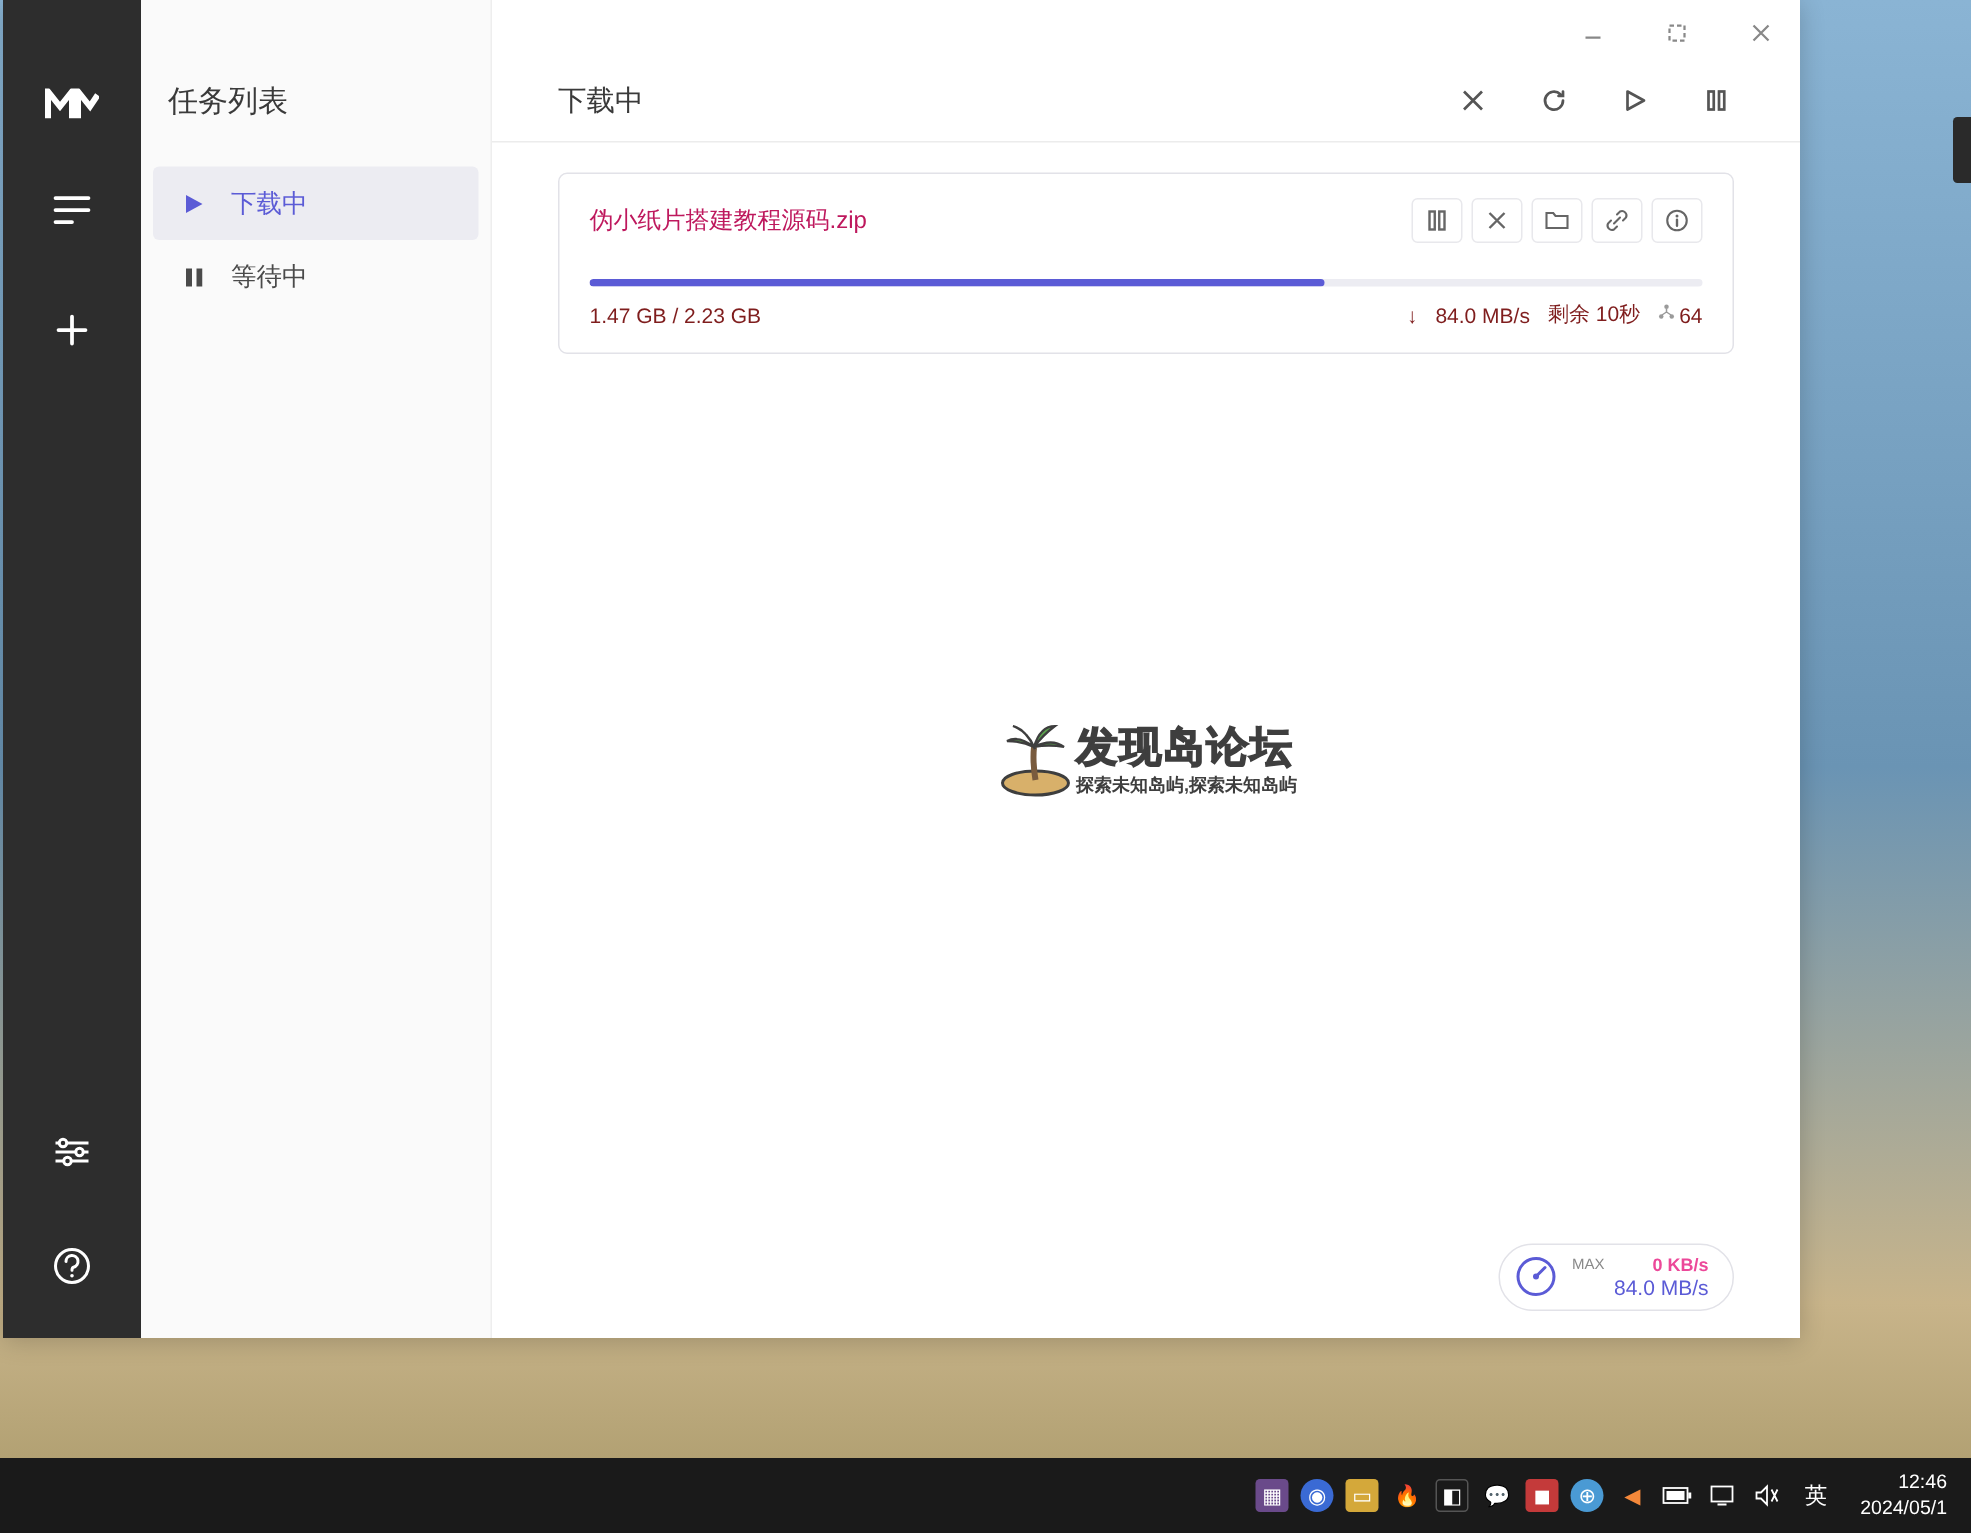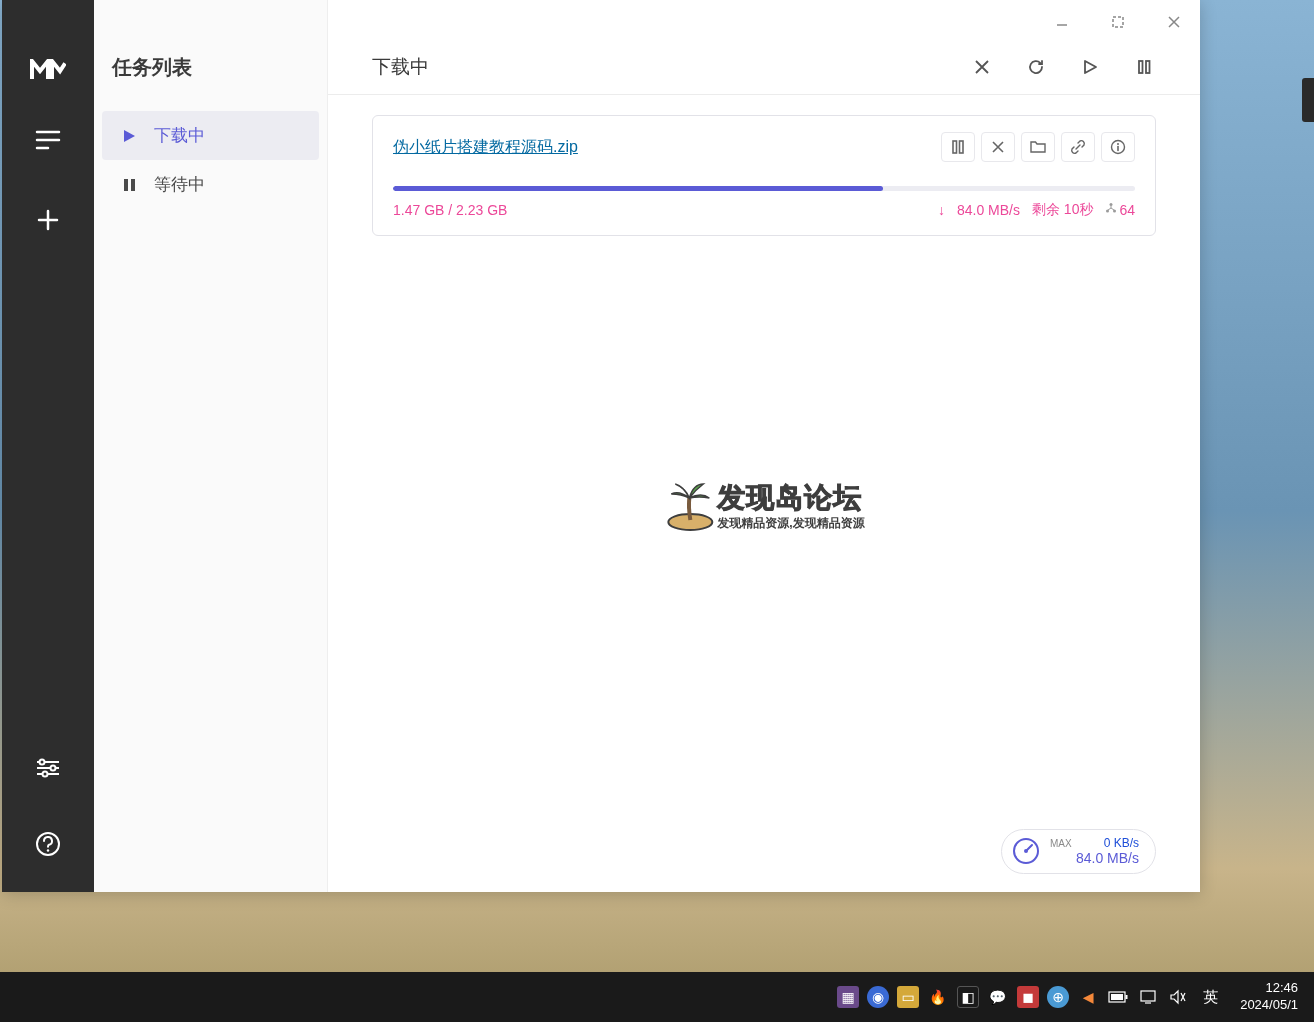--- a/index.html
+++ b/index.html
@@ -66,21 +66,21 @@
 .nav-panel {
   width: 234px;
   background: #fafafa;
   border-right: 1px solid #eee;
   padding-top: 54px;
 }
 .nav-title {
   font-size: 20px;
   color: #3a3a3a;
   padding: 0 18px 30px 18px;
-  font-weight: 700;
+  font-weight: 400;
 }
 .nav-item {
   display: flex;
   align-items: center;
   padding: 13px 18px 13px 26px;
   cursor: pointer;
   color: #4a4a4a;
   font-size: 17px;
   gap: 16px;
 }
@@ -151,22 +151,21 @@
   border: 1px solid #e2e2e8;
   border-radius: 6px;
   padding: 16px 20px;
 }
 .task-row-top {
   display: flex;
   align-items: center;
 }
 .task-name {
   font-size: 16px;
-  color: #0369a1;
-  text-decoration: underline;
+  color: #be185d;
 }
 .task-actions {
   margin-left: auto;
   display: flex;
   gap: 6px;
 }
 .task-action-btn {
   width: 34px;
   height: 30px;
   border: 1px solid #e8e8ec;
@@ -188,21 +187,21 @@
 .progress-fill {
   height: 100%;
   background: #5b5bd6;
   border-radius: 3px;
 }
 .task-row-bottom {
   display: flex;
   align-items: center;
   margin-top: 10px;
   font-size: 14px;
-  color: #ec4899;
+  color: #7f1d1d;
 }
 .task-size { }
 .task-stats {
   margin-left: auto;
   display: flex;
   gap: 12px;
   align-items: center;
 }
 .watermark {
   position: absolute;
@@ -254,21 +253,22 @@
   flex-direction: column;
   align-items: flex-end;
   line-height: 1.2;
 }
 .speed-label {
   font-size: 10px;
   color: #8a8a8a;
 }
 .speed-up {
   font-size: 12px;
-  color: #1d4ed8;
+  color: #ec4899;
+  font-weight: bold;
 }
 .speed-down {
   font-size: 14px;
   color: #5b5bd6;
 }
 .taskbar {
   position: absolute;
   bottom: 0;
   left: 0;
   right: 0;
@@ -492,21 +492,21 @@
     <div class="watermark">
       <div class="watermark-logo">
         <svg width="54" height="54" viewBox="0 0 54 54">
           <ellipse cx="27" cy="44" rx="22" ry="8" fill="#d4a85a" stroke="#2a2a2a" stroke-width="2"></ellipse>
           <path d="M27 42 Q25 30 26 20" stroke="#6b4a2a" stroke-width="4" fill="none"></path>
           <path d="M26 20 Q16 12 8 16 Q18 16 26 20 Q20 8 12 6 Q22 10 26 20 Q30 6 40 6 Q32 12 26 20 Q38 14 46 20 Q36 18 26 20" fill="#4a9a3a" stroke="#2a2a2a" stroke-width="1.5"></path>
         </svg>
       </div>
       <div>
         <div class="watermark-text-main">发现岛论坛</div>
-        <div class="watermark-text-sub">发现精品资源,发现精品资源</div>
+        <div class="watermark-text-sub">探索未知岛屿,探索未知岛屿</div>
       </div>
     </div>
 
     <div class="speed-widget">
       <div class="speed-gauge">
         <svg width="28" height="28" viewBox="0 0 28 28">
             <circle cx="14" cy="14" r="12" stroke="#5b5bd6" stroke-width="2" fill="none"></circle>
             <path d="M14 14 L20 8" stroke="#5b5bd6" stroke-width="2" stroke-linecap="round"></path>
             <circle cx="14" cy="14" r="2" fill="#5b5bd6"></circle>
           </svg>

